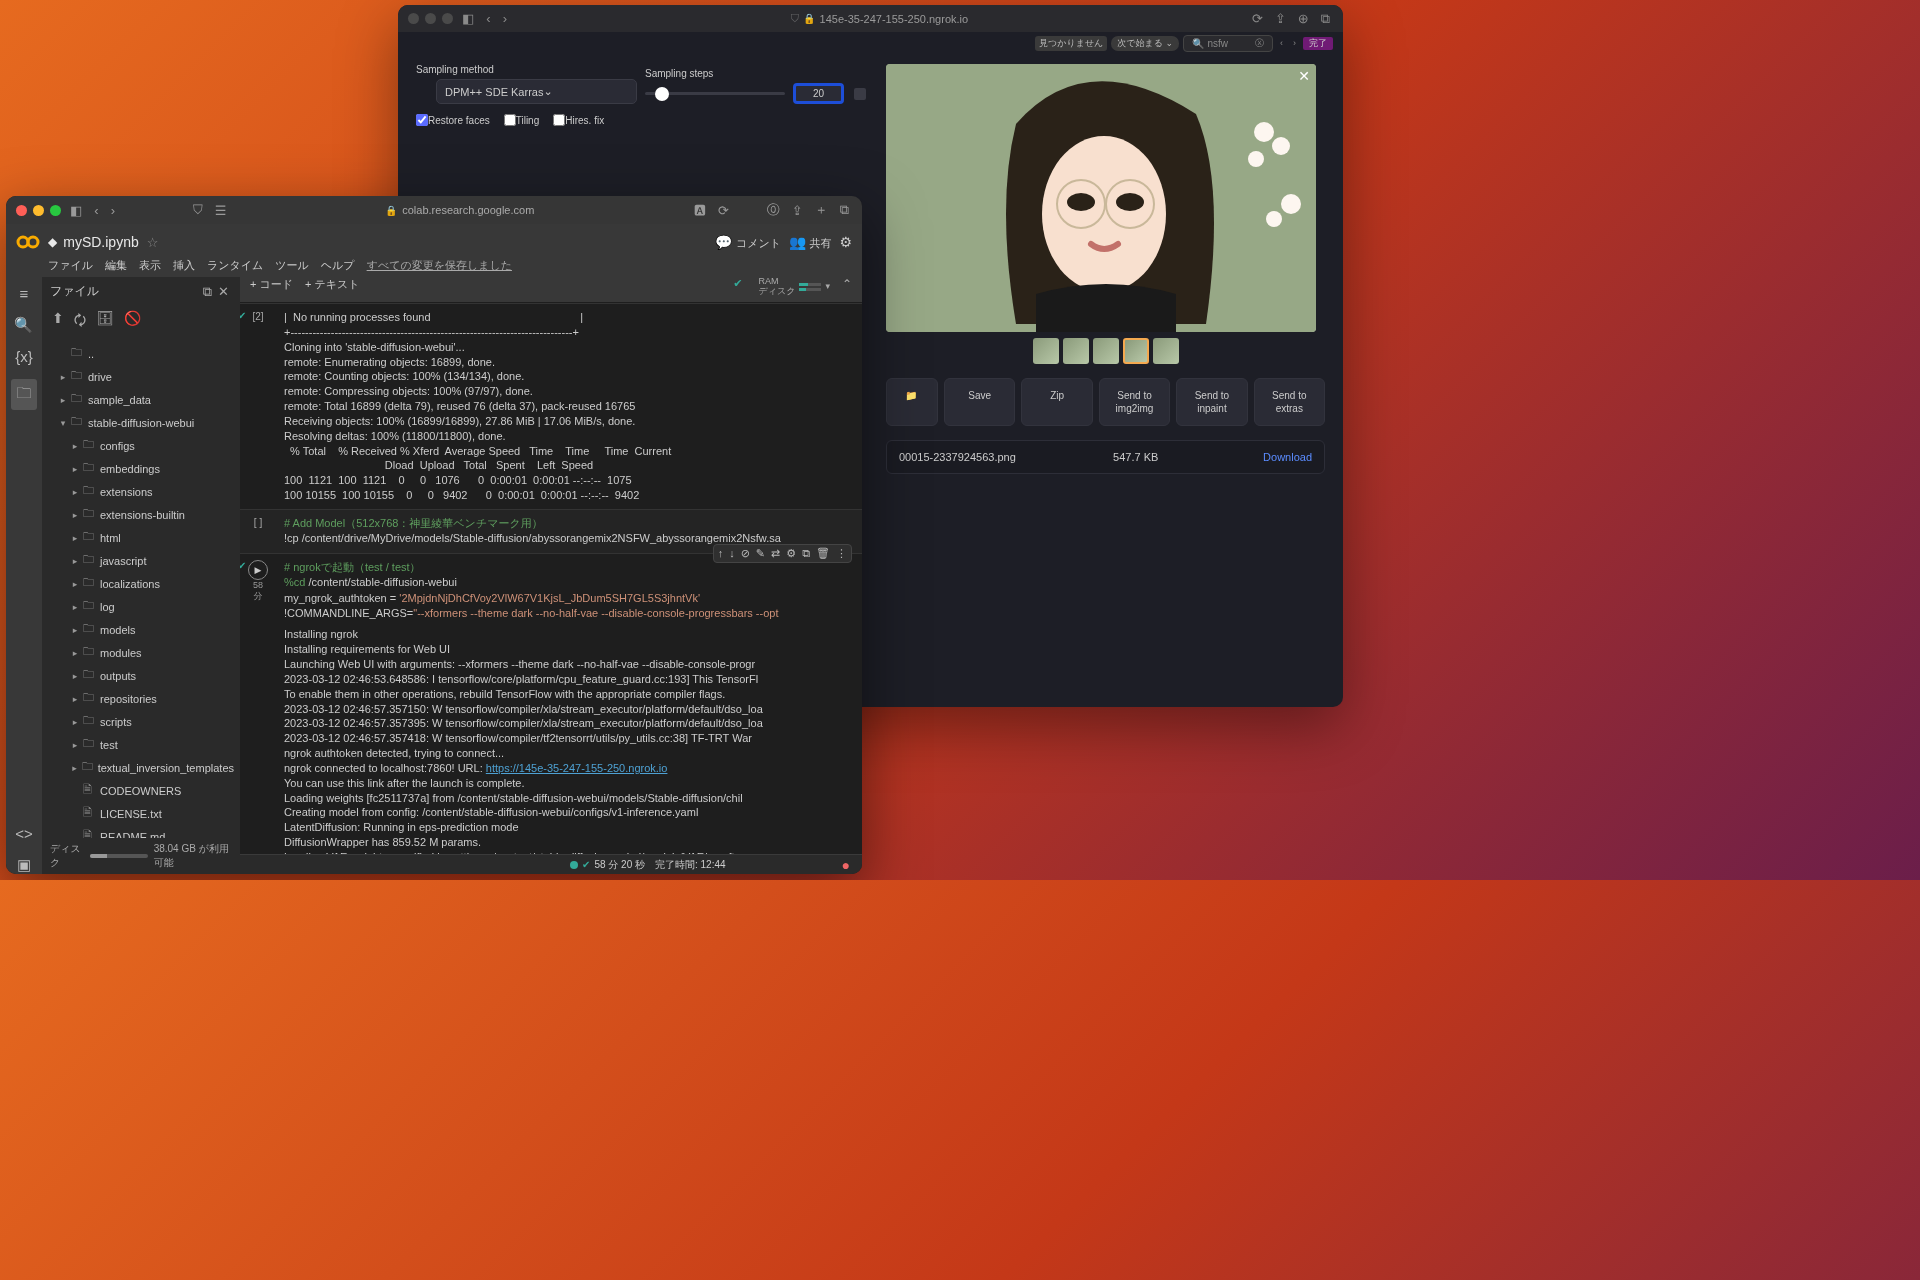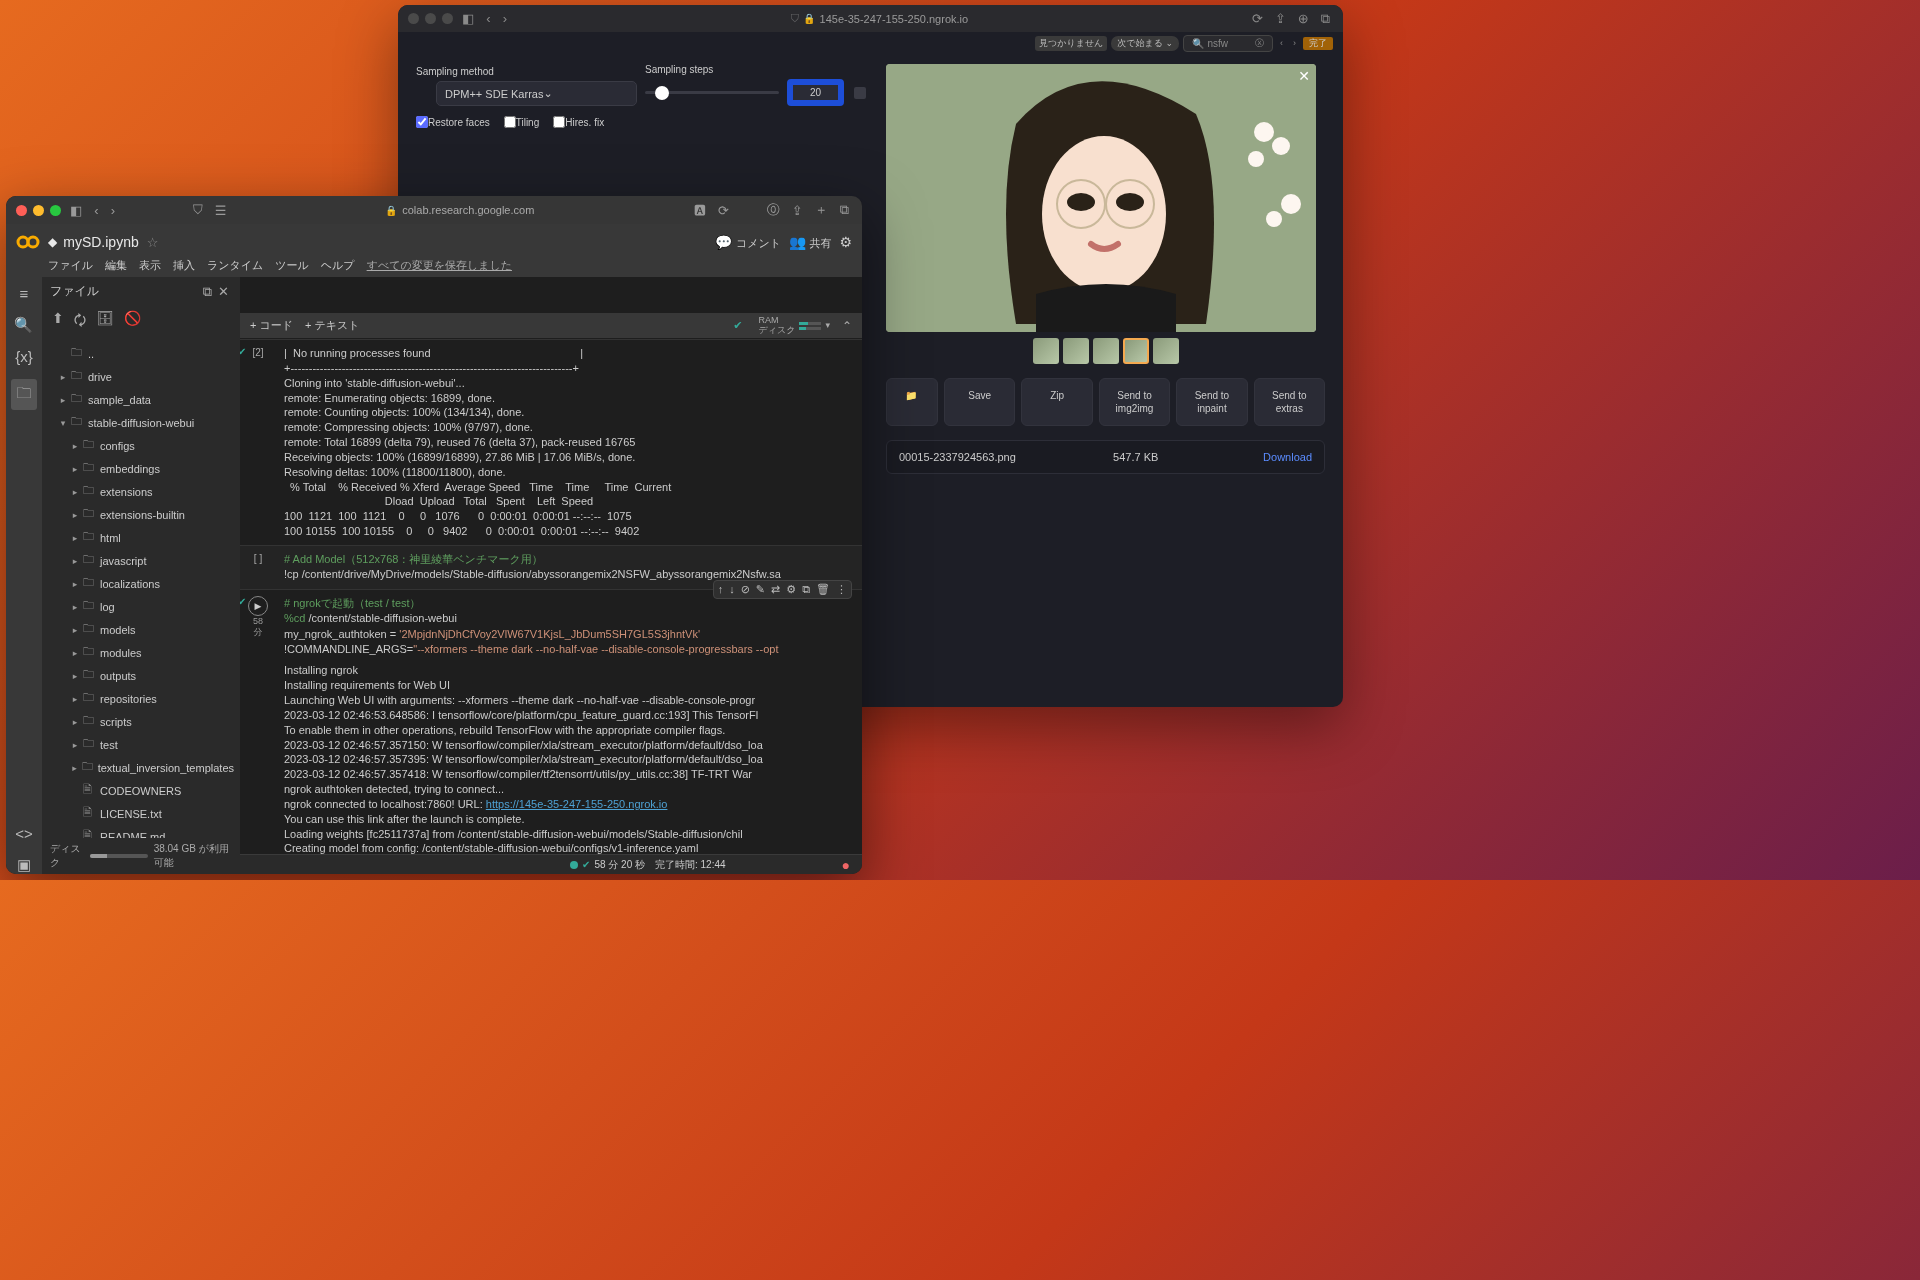--- a/index.html
+++ b/index.html
@@ -9,35 +9,35 @@
 .sd-window { position: absolute; top: 5px; left: 398px; width: 945px; height: 702px; background: #1d1e26; border-radius: 10px; overflow: hidden; box-shadow: 0 20px 60px rgba(0,0,0,0.4); }
 .sd-titlebar { height: 27px; background: #2a2a2e; display: flex; align-items: center; padding: 0 10px; gap: 6px; }
 .tl-dot { width: 11px; height: 11px; border-radius: 50%; background: #4a4a4a; }
 .sd-titlebar .addr { flex: 1; text-align: center; color: #9a9a9a; font-size: 11px; display: flex; align-items: center; justify-content: center; gap: 4px; }
 .sd-titlebar .tb-icon { color: #8a8a8a; font-size: 13px; padding: 0 3px; }
 .sd-searchbar { height: 22px; display: flex; justify-content: flex-end; align-items: center; padding: 0 10px; gap: 4px; background: #1d1e26; }
 .sd-searchbar .notfound { font-size: 9px; color: #bbb; background: #3a3a3a; padding: 1px 4px; border-radius: 3px; }
 .sd-searchbar .pill { font-size: 9px; color: #bbb; background: #3a3a3a; padding: 1px 6px; border-radius: 7px; text-align: center; }
 .sd-searchbar .sfield { font-size: 10px; color: #888; background: #2a2a2e; border: 1px solid #444; padding: 1px 8px; border-radius: 4px; width: 90px; display: flex; align-items: center; gap: 3px; }
 .sd-searchbar .nav { font-size: 9px; color: #888; padding: 0 3px; }
-.sd-searchbar .done { font-size: 9px; color: #ccc; background: #a16207; padding: 0 6px; border-radius: 2px; }
+.sd-searchbar .done { font-size: 9px; color: #ccc; background: #701a75; padding: 0 6px; border-radius: 2px; }
 
 .sd-body { padding: 10px 18px; color: #ccc; font-size: 11px; }
 .sd-prompt { background: #1a1b22; border: 1px solid #2d2e38; border-radius: 6px; padding: 8px 10px; color: #bbb; margin-bottom: 12px; }
 .sd-controls { display: flex; gap: 20px; }
 .sd-left { flex: 0 0 450px; }
 .sd-right { flex: 1; }
 .ctl-row { display: flex; gap: 8px; margin-bottom: 10px; align-items: flex-end; }
 .ctl-group { flex: 1; }
 .ctl-label { font-size: 10px; color: #ccc; margin-bottom: 4px; }
 .ctl-select { background: #2a2b35; border: 1px solid #3a3b45; border-radius: 5px; padding: 5px 8px; font-size: 11px; color: #ccc; display: flex; justify-content: flex-start; align-items: center; margin-left: 20px; }
 .ctl-slider { display: flex; align-items: center; gap: 8px; }
 .slider-track { flex: 1; height: 3px; background: #3a3b45; border-radius: 2px; position: relative; }
 .slider-thumb { position: absolute; width: 14px; height: 14px; background: #fff; border-radius: 50%; top: -5px; left: 10px; }
-.slider-val { background: #2a2b35; border: 6px solid #1d4ed8; border-radius: 4px; padding: 2px 17px; font-size: 10px; min-width: 28px; text-align: center; }
+.slider-val { background: #2a2b35; border: 3px solid #1d4ed8; border-radius: 4px; padding: 2px 17px; font-size: 10px; min-width: 28px; text-align: center; }
 .restore-icon { width: 12px; height: 12px; background: #3a3b45; border-radius: 2px; margin-left: 2px; }
 .checks { display: flex; gap: 14px; margin: 8px 0; }
 .check { display: flex; align-items: center; font-size: 10px; color: #ccc; }
 .check input { width: 12px; height: 12px; accent-color: #5b6cff; }
 
 .sd-image { width: 430px; height: 268px; background: linear-gradient(135deg, #8a9a7a 0%, #b8c8a8 100%); border-radius: 4px; position: relative; overflow: hidden; }
 .sd-image .close-x { position: absolute; top: 4px; right: 6px; color: #fff; font-size: 14px; }
 .sd-image svg { width: 100%; height: 100%; }
 
 .thumbs { display: flex; gap: 4px; justify-content: center; margin-top: 6px; }
@@ -84,21 +84,21 @@
 .tree { flex: 1; overflow: auto; padding: 2px 0; }
 .tree-item { display: flex; align-items: center; padding: 2px 6px; gap: 3px; white-space: nowrap; }
 .tree-item .arr { width: 10px; font-size: 9px; color: #999; text-align: center; }
 .tree-item .icn { width: 14px; font-size: 11px; color: #999; }
 .tree-item .icn.fold { color: #aaa; } .tree-item.d1 { padding-left: 16px; } .tree-item.d2 { padding-left: 28px; }
 .files-foot { padding: 4px 8px; font-size: 10px; color: #aaa; display: flex; align-items: center; gap: 6px; }
 .disk-bar { flex: 0 0 58px; height: 4px; background: #555; border-radius: 2px; overflow: hidden; }
 .disk-bar .fill { width: 30%; height: 100%; background: #999; }
 
 .colab-main { flex: 1; background: #1e1e1e; display: flex; flex-direction: column; overflow: hidden; }
-.main-toolbar { height: 26px; background: #383838; display: flex; align-items: center; padding: 0 10px; font-size: 11px; color: #ccc; gap: 12px; border-bottom: 1px solid #1e1e1e; margin-top: 36px; }
+.main-toolbar { height: 26px; background: #383838; display: flex; align-items: flex-start; padding: 0 10px; font-size: 11px; color: #ccc; gap: 12px; border-bottom: 1px solid #1e1e1e; }
 .main-toolbar .spacer { flex: 1; }
 .res { display: flex; align-items: center; gap: 4px; font-size: 9px; color: #aaa; line-height: 1.1; }
 .res-bars { display: flex; flex-direction: column; gap: 2px; }
 .res-bar { width: 22px; height: 3px; background: #555; }
 .res-bar .f { height: 100%; background: #3a9; }
 .main-toolbar .chev { font-size: 12px; color: #aaa; }
 
 .cells { flex: 1; overflow: auto; font-family: "Menlo", monospace; font-size: 11px; color: #ccc; }
 .cell { position: relative; border-top: 1px solid #333; }
 .cell-gutter { position: absolute; left: 0; top: 6px; width: 36px; text-align: center; }

